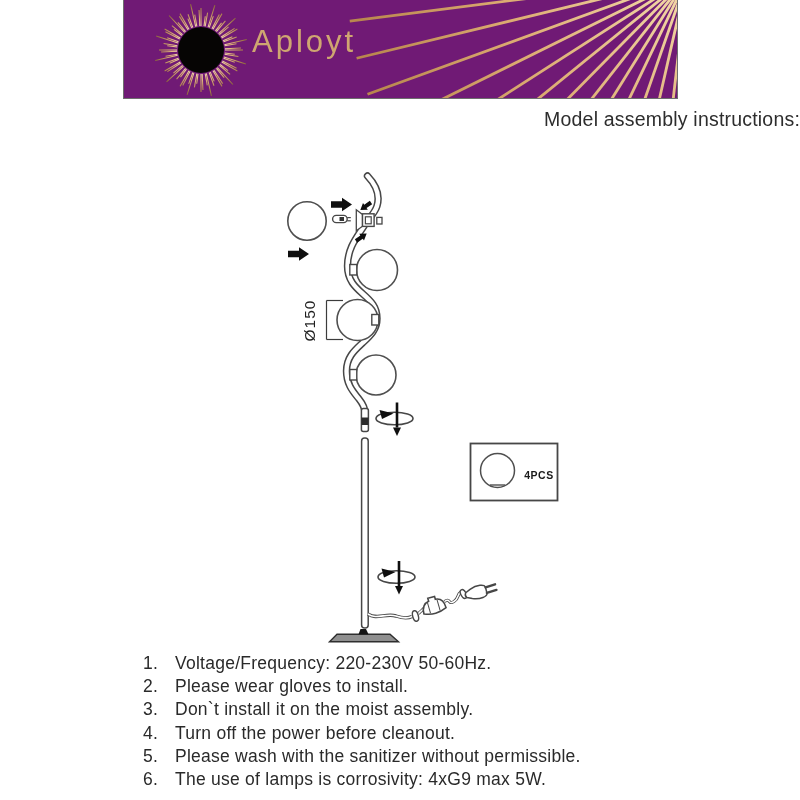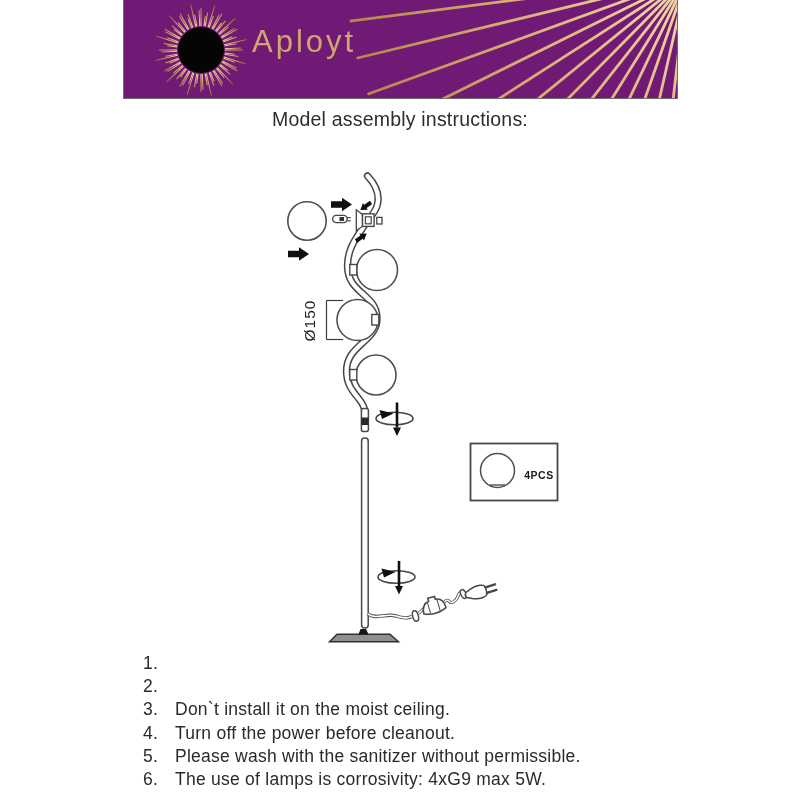--- a/index.html
+++ b/index.html
@@ -12,21 +12,21 @@
     position:absolute;left:123px;top:0;width:553px;height:98px;
     background:#701a75;border:1px solid #6e6e6e;border-top:none;overflow:hidden;
   }
   .banner svg{position:absolute;left:0;top:0;}
   .brand{
     position:absolute;left:128px;top:24px;
     font-size:31px;font-weight:300;letter-spacing:3px;color:#cfa671;
   }
   
   .title-block{
-    position:absolute;top:109px;left:0;width:800px;text-align:center;
+    position:absolute;top:109px;left:0;width:800px;text-align:right;
     color:#2d2d2d;font-size:19.5px;line-height:21.5px;letter-spacing:.2px;
   }
   
   .diagram{position:absolute;left:250px;top:165px;}
   
   .instructions{
     position:absolute;left:143px;top:652px;
     font-size:17.5px;color:#2a2a2a;letter-spacing:.25px;
   }
   .item{display:flex;line-height:23.2px;}
@@ -248,27 +248,29 @@
     <rect x="470.5" y="443.5" width="87" height="57" fill="#fff" stroke="#474747" stroke-width="1.8"></rect>
     <circle cx="497.5" cy="470.5" r="17" fill="#fff" stroke="#4f4f4f" stroke-width="1.5"></circle>
     <line x1="490" y1="485" x2="505" y2="485" stroke="#4f4f4f" stroke-width="1.4"></line>
   </g>
   <text x="539" y="479" text-anchor="middle" font-size="10.5" font-weight="700" letter-spacing="0.5" fill="#1a1a1a">4PCS</text>
 </svg>
 
 <div class="instructions">
   <div class="item">
     <span class="num">1.</span>
+    <span>Voltage/Frequency: 220-230V 50-60Hz.</span>
   </div>
   <div class="item">
     <span class="num">2.</span>
+    <span>Please wear gloves to install.</span>
   </div>
   <div class="item">
     <span class="num">3.</span>
-    <span>Don`t install it on the moist ceiling.</span>
+    <span>Don`t install it on the moist assembly.</span>
   </div>
   <div class="item">
     <span class="num">4.</span>
     <span>Turn off the power before cleanout.</span>
   </div>
   <div class="item">
     <span class="num">5.</span>
     <span>Please wash with the sanitizer without permissible.</span>
   </div>
   <div class="item">

